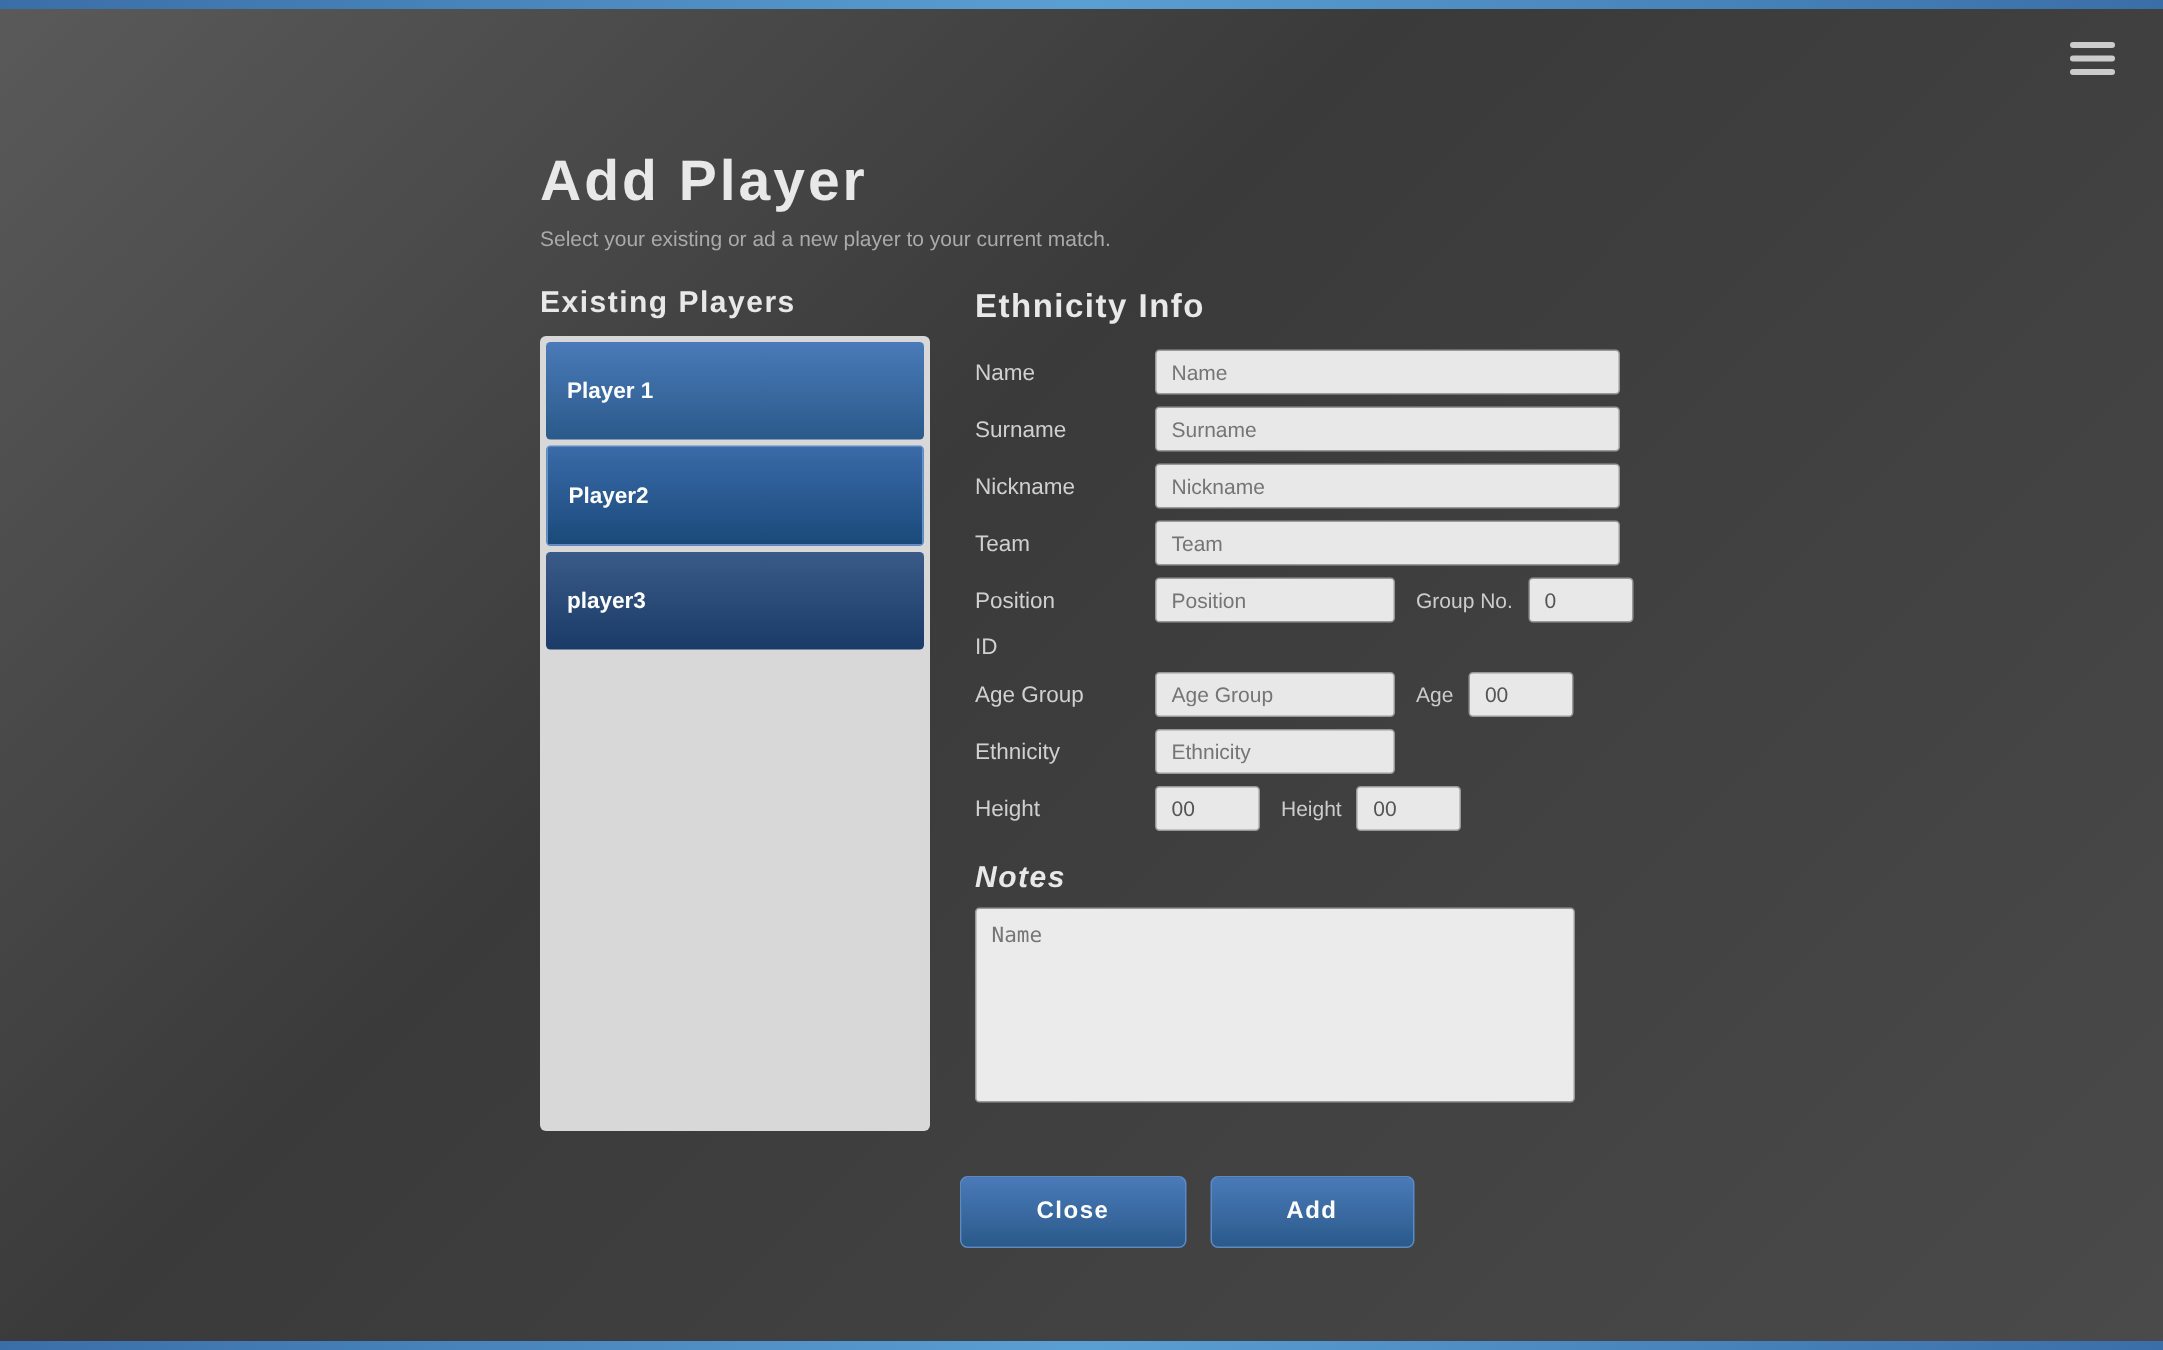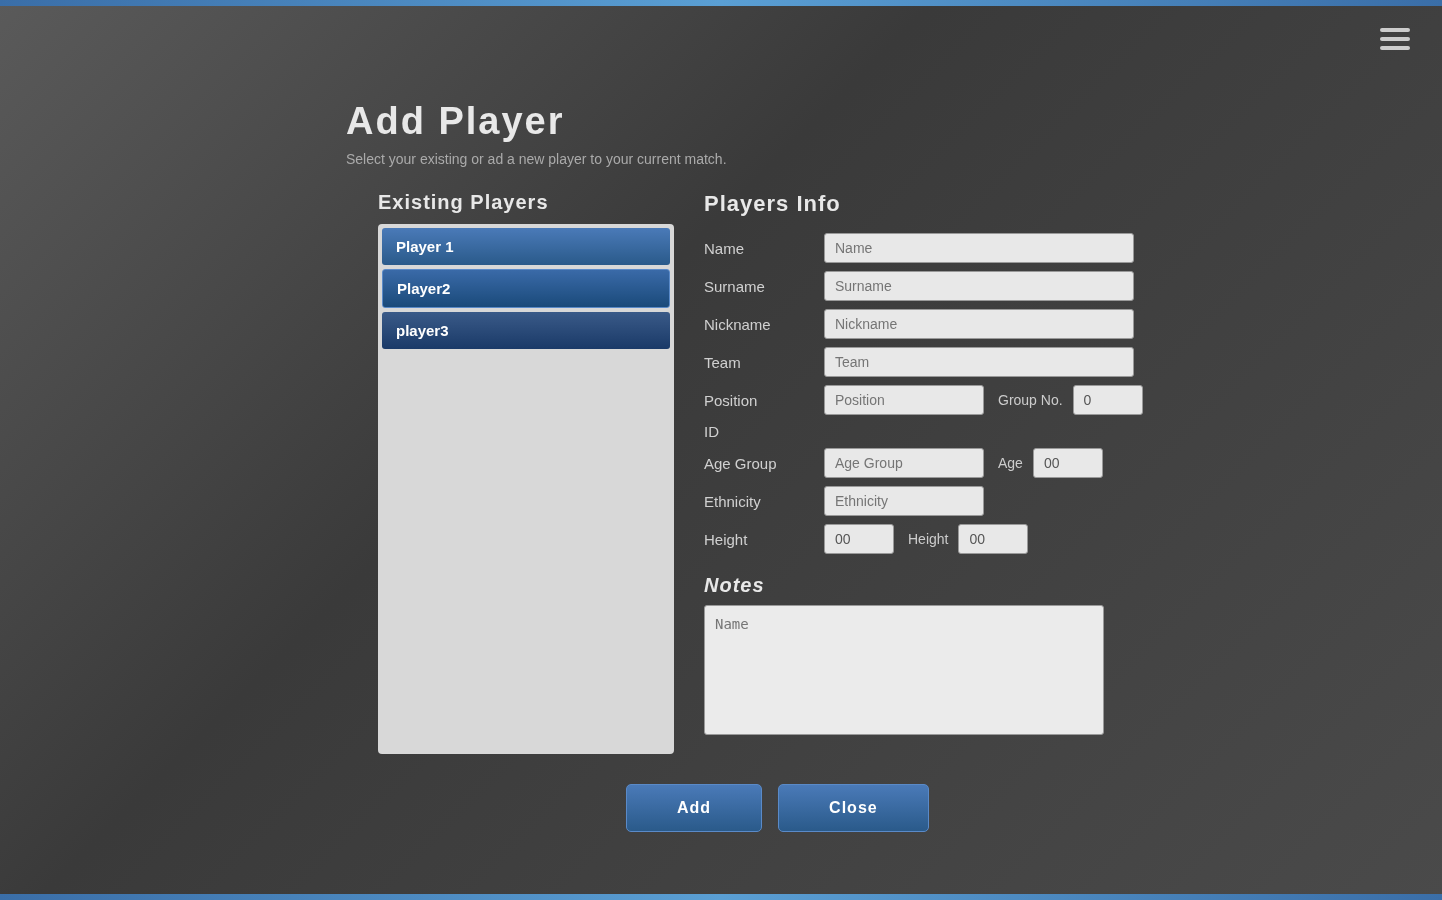--- a/index.html
+++ b/index.html
@@ -49,21 +49,21 @@
       width: 30px;
       height: 4px;
       background: #ccc;
       border-radius: 2px;
     }
 
     
     .main-content {
       position: absolute;
       top: 100px;
-      left: 346px;
+      left: 360px;
       right: 80px;
     }
 
     .page-title {
       font-size: 38px;
       font-weight: bold;
       color: #e8e8e8;
       letter-spacing: 2px;
       margin-bottom: 8px;
     }
@@ -76,42 +76,41 @@
 
     
     .columns {
       display: flex;
       gap: 30px;
       align-items: flex-start;
     }
 
     
     .left-col {
-      width: 296px;
+      width: 260px;
       flex-shrink: 0;
-      margin-left: 32px;
     }
 
     .section-heading {
       font-size: 20px;
       font-weight: bold;
       color: #e8e8e8;
       margin-bottom: 10px;
       letter-spacing: 1px;
     }
 
     .players-list-container {
       background: #d8d8d8;
       border-radius: 4px;
       padding: 4px;
       min-height: 530px;
     }
 
     .player-item {
-      padding: 10px 14px;
+      padding: 24px 14px;
       margin-bottom: 4px;
       border-radius: 3px;
       cursor: pointer;
       font-size: 15px;
       font-weight: bold;
       color: #fff;
     }
 
     .player-item.selected-1 {
       background: linear-gradient(180deg, #4a7ab8 0%, #2a5a8a 100%);
@@ -261,21 +260,21 @@
     <div class="left-col">
       <h2 class="section-heading">Existing Players</h2>
       <div class="players-list-container">
         <div class="player-item selected-1">Player 1</div>
         <div class="player-item selected-2">Player2</div>
         <div class="player-item selected-3">player3</div>
       </div>
     </div>
 
     <div class="right-col">
-      <h2 class="personal-info-heading">Players Info</h2>
+      <h2 class="personal-info-heading">Ethnicity Info</h2>
 
       <div class="form-grid">
 
         <div class="form-row">
           <span class="form-label">Name</span>
           <input class="form-input wide" type="text" placeholder="Name" style="">
         </div>
 
         <div class="form-row">
           <span class="form-label">Surname</span>
@@ -326,19 +325,19 @@
 
       <div class="notes-section">
         <h2 class="notes-heading">Notes</h2>
         <textarea class="notes-textarea" placeholder="Name" style=""></textarea>
       </div>
 
     </div>
   </div>
 
   <div class="buttons-row" style="margin-left: 280px;">
+    <button class="btn btn-close">Close</button>
     <button class="btn btn-add">Add</button>
-    <button class="btn btn-close">Close</button>
   </div>
 
 </div>
 
 <div class="bottom-bar"></div>
 
 </body></html>

